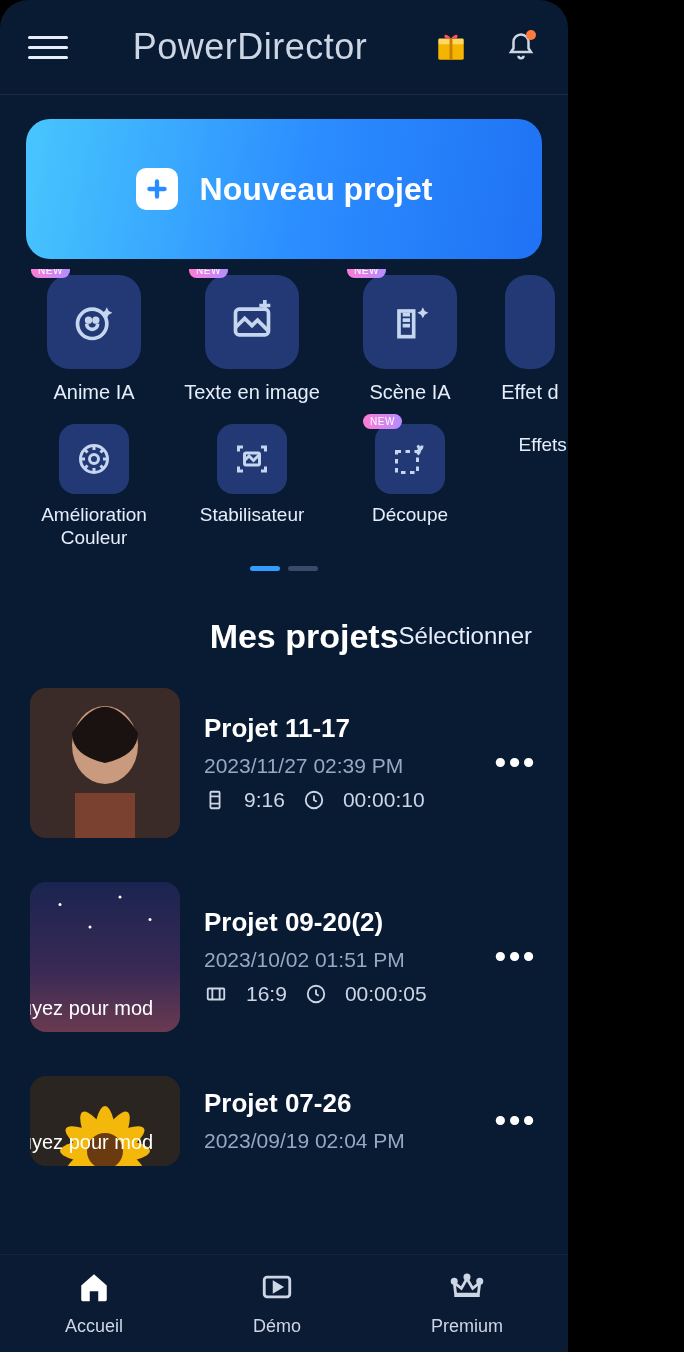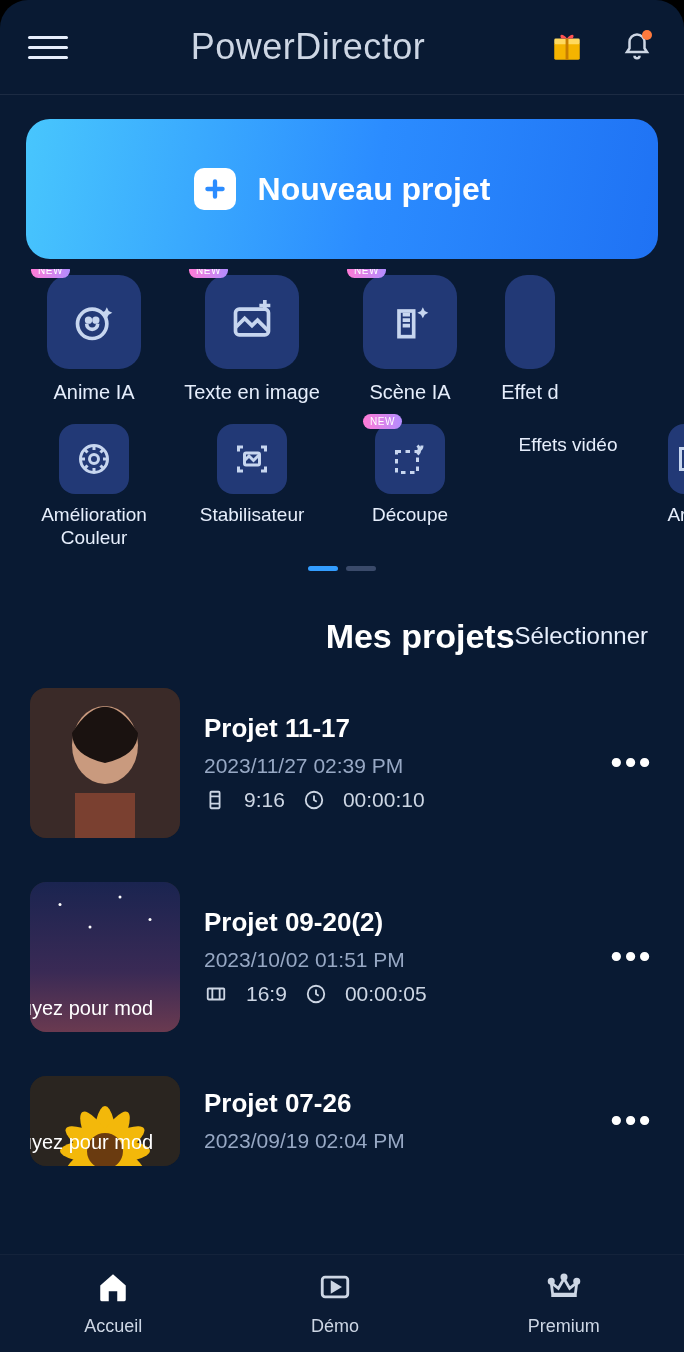--- a/index.html
+++ b/index.html
@@ -1,17 +1,17 @@
 <!DOCTYPE html>
 <html><head>
 <meta charset="utf-8">
 <style>
   * { box-sizing: border-box; margin: 0; padding: 0; }
   html, body { width: 684px; height: 1352px; background: #000; font-family: -apple-system, Helvetica, Arial, sans-serif; color: #e6eefc; overflow: hidden; }
-  .screen { width: 684px; height: 1352px; background: #091a33; border-radius: 28px; display: flex; flex-direction: column; position: relative; }
+  .screen { width: 568px; height: 1352px; background: #091a33; border-radius: 28px; display: flex; flex-direction: column; position: relative; }
   .topbar { height: 95px; display: flex; align-items: center; padding: 0 28px; gap: 20px; border-bottom: 1px solid rgba(255,255,255,0.08); }
   .hamburger { width: 40px; height: 40px; display: flex; flex-direction: column; justify-content: center; gap: 7px; cursor: pointer; }
   .hamburger span { display:block; height:3px; background:#e6eefc; border-radius:2px; }
   .app-title { flex:1; text-align:center; font-size:36px; font-weight:400; color:#cdd6e4; letter-spacing:0.5px; }
   .gift { width:38px; height:38px; display:flex; align-items:center; justify-content:center; cursor:pointer; }
   .bell { width:38px; height:38px; display:flex; align-items:center; justify-content:center; cursor:pointer; position:relative; margin-left:12px; }
   .bell .dot { position:absolute; top:2px; right:4px; width:10px; height:10px; border-radius:50%; background:#ff7a3d; }
   .hero-wrap { padding: 24px 26px 10px 26px; }
   .hero-btn { width:100%; height:140px; border-radius:24px; background: linear-gradient(100deg,#48c6fd 0%, #2b8cff 55%, #1f72f4 100%); display:flex; align-items:center; justify-content:center; gap:22px; cursor:pointer; }
   .hero-plus { width:42px; height:42px; border-radius:10px; background:#fff; display:flex; align-items:center; justify-content:center; }

